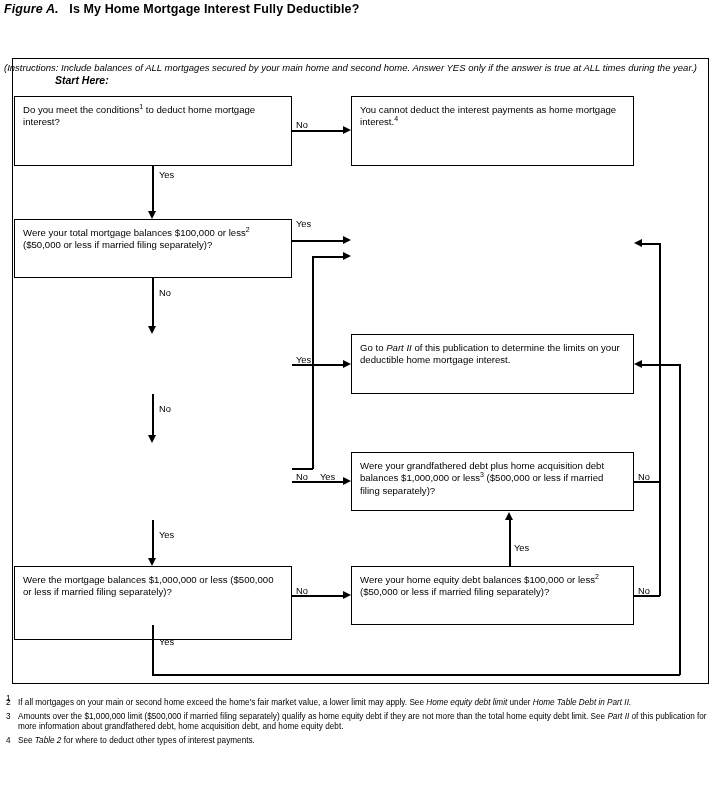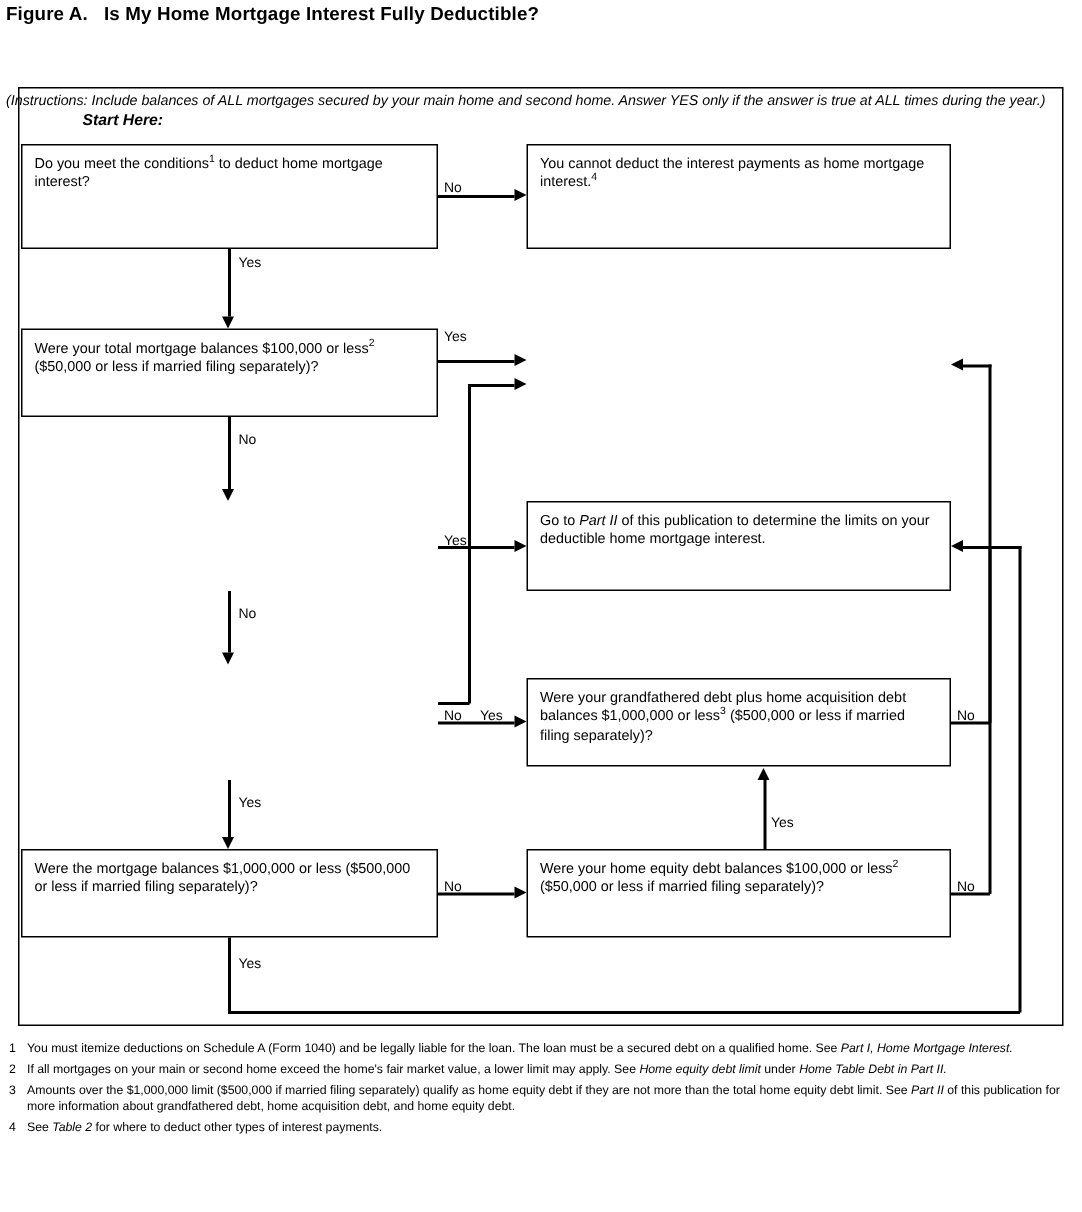--- a/index.html
+++ b/index.html
@@ -24,20 +24,21 @@
     position: absolute;
     left: 4px;
     top: 2px;
     font-size: 12.5px;
     font-weight: bold;
     letter-spacing: 0.1px;
     white-space: nowrap;
   }
   .fig-title .label {
     font-weight: bold;
+    font-style: italic;
   }
   .instructions {
     position: absolute;
     left: 4px;
     top: 24px;
     width: 712px;
     font-size: 9.5px;
     font-style: italic;
     line-height: 13px;
     margin-top: 37px;
@@ -168,21 +169,21 @@
 
   <div class="box" style="left:351px; top:334px; width:283px; height:60px;">
     Go to <span class="it">Part II</span> of this publication to determine the limits on your deductible home mortgage interest.
   </div>
 
 
   <div class="box" style="left:351px; top:452px; width:283px; height:59px;">
     Were your grandfathered debt plus home acquisition debt balances $1,000,000 or less<sup>3</sup> ($500,000 or less if married filing separately)?
   </div>
 
-  <div class="box" style="left:14px; top:566px; width:278px; height:59px;">
+  <div class="box" style="left:14px; top:566px; width:278px; height:74px;">
     Were the mortgage balances $1,000,000 or less ($500,000 or less if married filing separately)?
   </div>
 
   <div class="box" style="left:351px; top:566px; width:283px; height:59px;">
     Were your home equity debt balances $100,000 or less<sup>2</sup> ($50,000 or less if married filing separately)?
   </div>
 
   <div class="ln lnh" style="left:292px; top:130px; width:51px;"></div>
   <div class="arrow-r" style="left:343px; top:126px;"></div>
   <div class="lbl" style="left:296px; top:120px;">No</div>
@@ -244,21 +245,20 @@
   <div class="arrow-l" style="left:634px; top:360px;"></div>
   <div class="lbl" style="left:159px; top:637px;">Yes</div>
 
   <div class="ln lnh" style="left:634px; top:595px; width:26px;"></div>
   <div class="ln lnv" style="left:659px; top:364px; height:232px;"></div>
   <div class="lbl" style="left:638px; top:586px;">No</div>
 
   <div class="footnotes">
     <div class="fn">
       <span class="mark">1</span>
-      <span>You must itemize deductions on Schedule A (Form 1040) and be legally liable for the loan.  The loan must be a secured debt on a qualified home.  See <span class="it">Part I, Home Mortgage Interest.</span></span>
     </div>
     <div class="fn">
       <span class="mark">2</span>
       <span>If all mortgages on your main or second home exceed the home's fair market value, a lower limit may apply.  See <span class="it">Home equity debt limit</span> under <span class="it">Home Table Debt in Part II.</span></span>
     </div>
     <div class="fn">
       <span class="mark">3</span>
       <span>Amounts over the $1,000,000 limit ($500,000 if married filing separately) qualify as home equity debt if they are not more than the total home equity debt limit.  See <span class="it">Part II</span> of this publication for more information about grandfathered debt, home acquisition debt, and home equity debt.</span>
     </div>
     <div class="fn">

